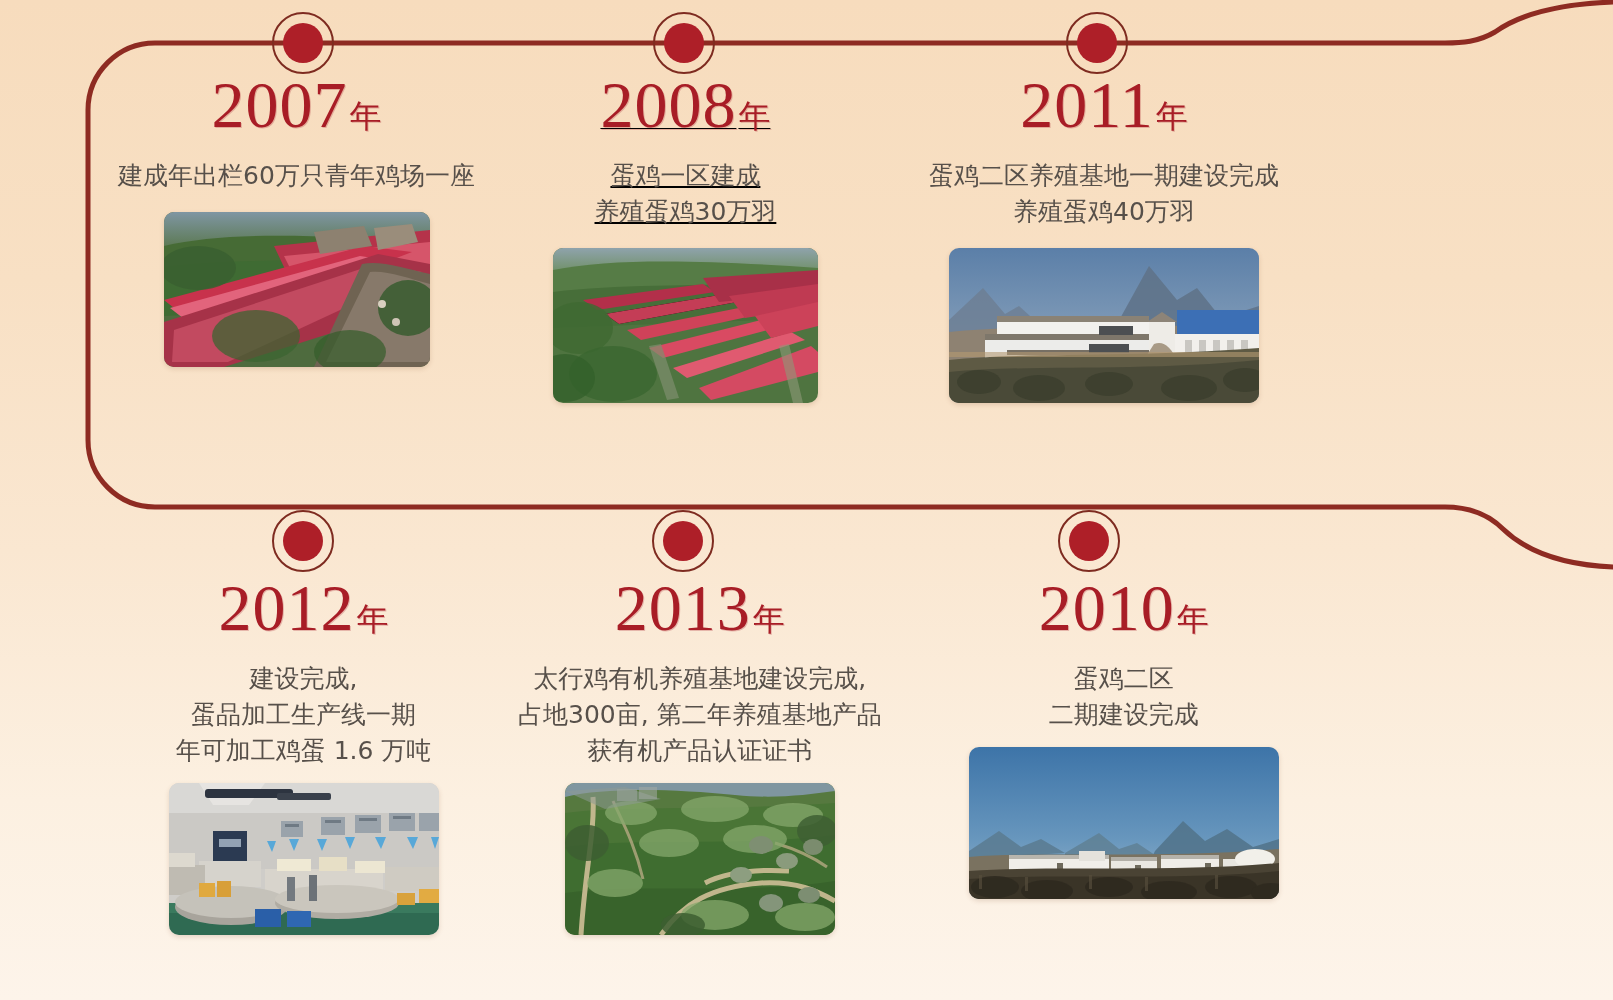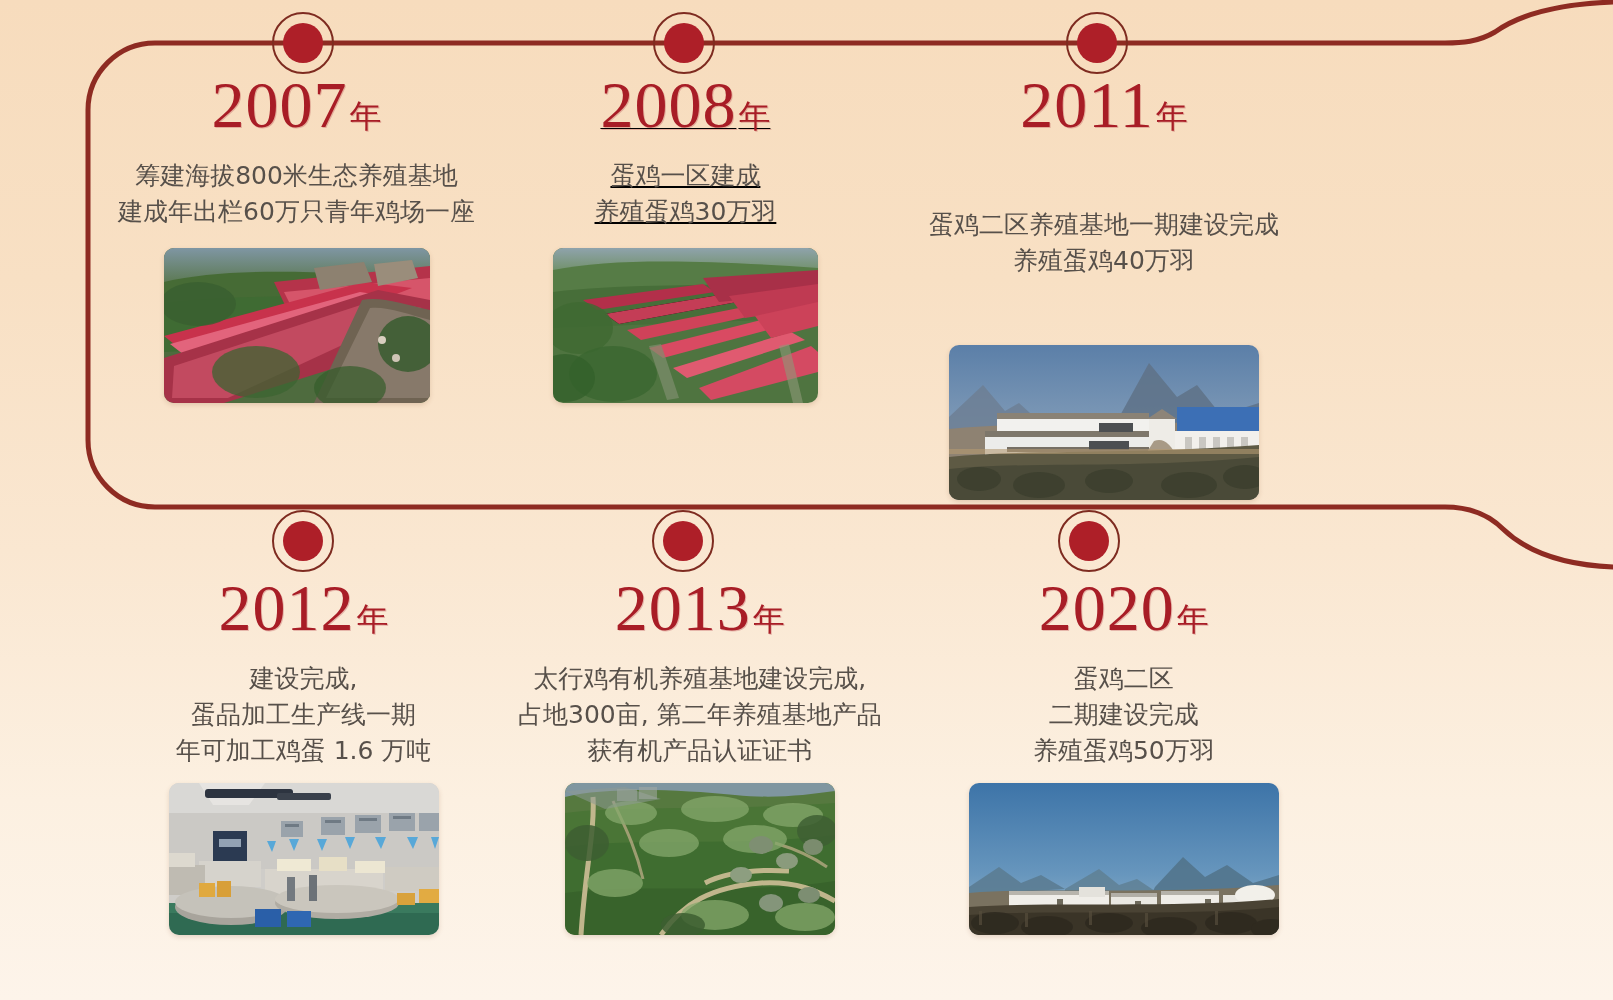--- a/index.html
+++ b/index.html
@@ -44,21 +44,21 @@
     position: relative;
     box-sizing: border-box;
     display: flex;
     flex-direction: column;
     align-items: center;
   }
 
   
   #row-top .milestone:nth-child(1) { width: 465px; margin-left: 85px; }
   #row-top .milestone:nth-child(2) { width: 390px; text-decoration: underline; }
-  #row-top .milestone:nth-child(3) { width: 530px; justify-content: space-between; }
+  #row-top .milestone:nth-child(3) { width: 530px; }
 
   
   #row-bottom .milestone:nth-child(1) { width: 420px; margin-left: 110px; }
   #row-bottom .milestone:nth-child(2) { width: 440px; }
   #row-bottom .milestone:nth-child(3) { width: 480px; }
 
   
   .marker {
     position: absolute;
     top: 12px;
@@ -159,21 +159,20 @@
   <div class="row" id="row-top">
 
     <div class="milestone">
       <div class="marker">
           <div class="dot"></div>
         </div>
       <div class="year">
         <span class="num">2007</span><span class="suffix">年</span>
       </div>
       <div class="desc">
-        <span class="line">筹建海拔800米生态养殖基地</span>
         <span class="line">建成年出栏60万只青年鸡场一座</span>
       </div>
       <div class="photo">
         <svg viewBox="0 0 266 155" width="266" height="155" preserveAspectRatio="none">
           <defs>
             <linearGradient id="g1sky" x1="0" y1="0" x2="0" y2="1">
               <stop offset="0" stop-color="#7f96a3"></stop>
                 <stop offset="1" stop-color="#5d7a55"></stop>
             </linearGradient>
           </defs>
@@ -436,26 +435,25 @@
           <rect x="74" y="4" width="18" height="12" fill="#a4aca4" opacity="0.55"></rect>
         </svg>
       </div>
     </div>
 
     <div class="milestone">
       <div class="marker">
           <div class="dot"></div>
         </div>
       <div class="year">
-        <span class="num">2020</span><span class="suffix">年</span>
+        <span class="num">2010</span><span class="suffix">年</span>
       </div>
       <div class="desc">
         <span class="line">蛋鸡二区</span>
         <span class="line">二期建设完成</span>
-        <span class="line">养殖蛋鸡50万羽</span>
       </div>
       <div class="photo">
         <svg viewBox="0 0 310 152" width="310" height="152" preserveAspectRatio="none">
           <defs>
             <linearGradient id="g6sky" x1="0" y1="0" x2="0" y2="1">
               <stop offset="0" stop-color="#3d74a8"></stop>
                 <stop offset="0.6" stop-color="#6796bd"></stop>
                 <stop offset="1" stop-color="#9bb8cd"></stop>
             </linearGradient>
           </defs>

